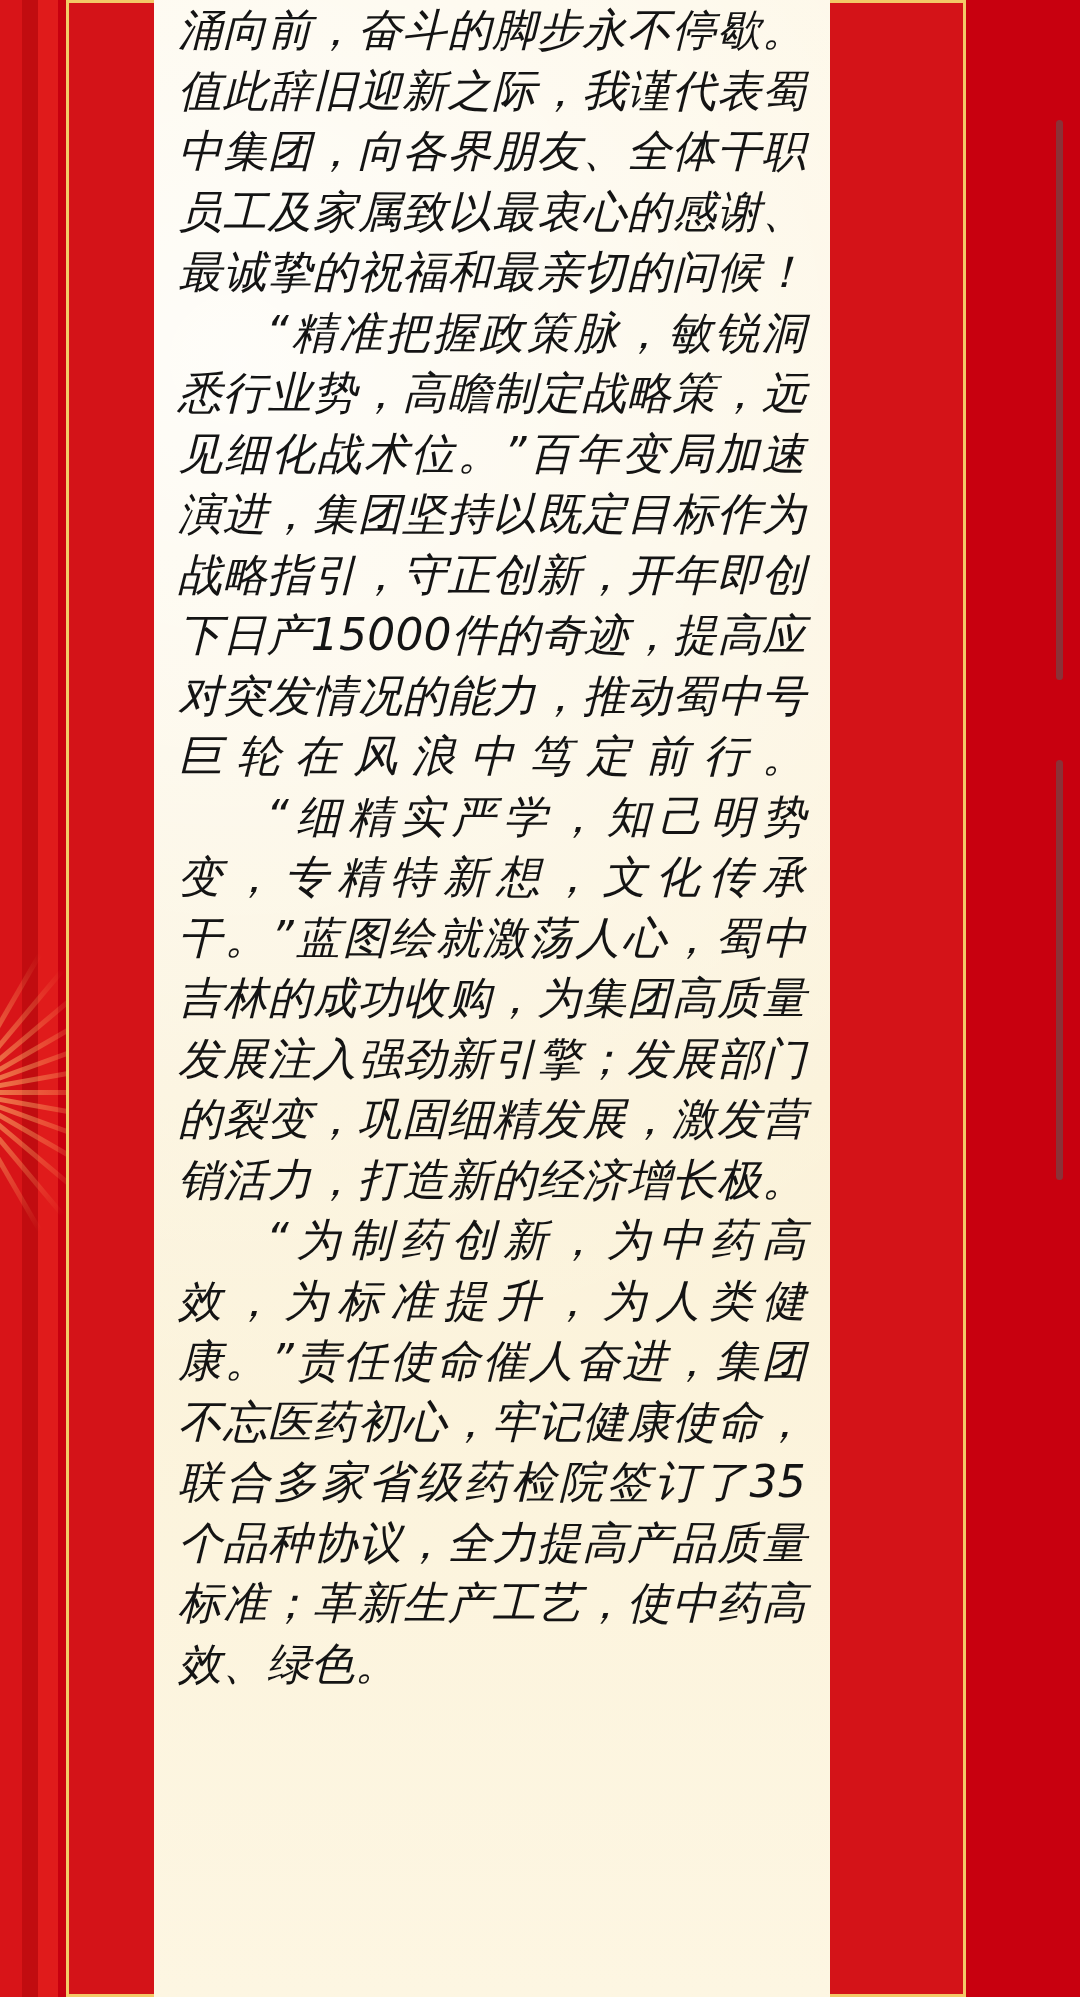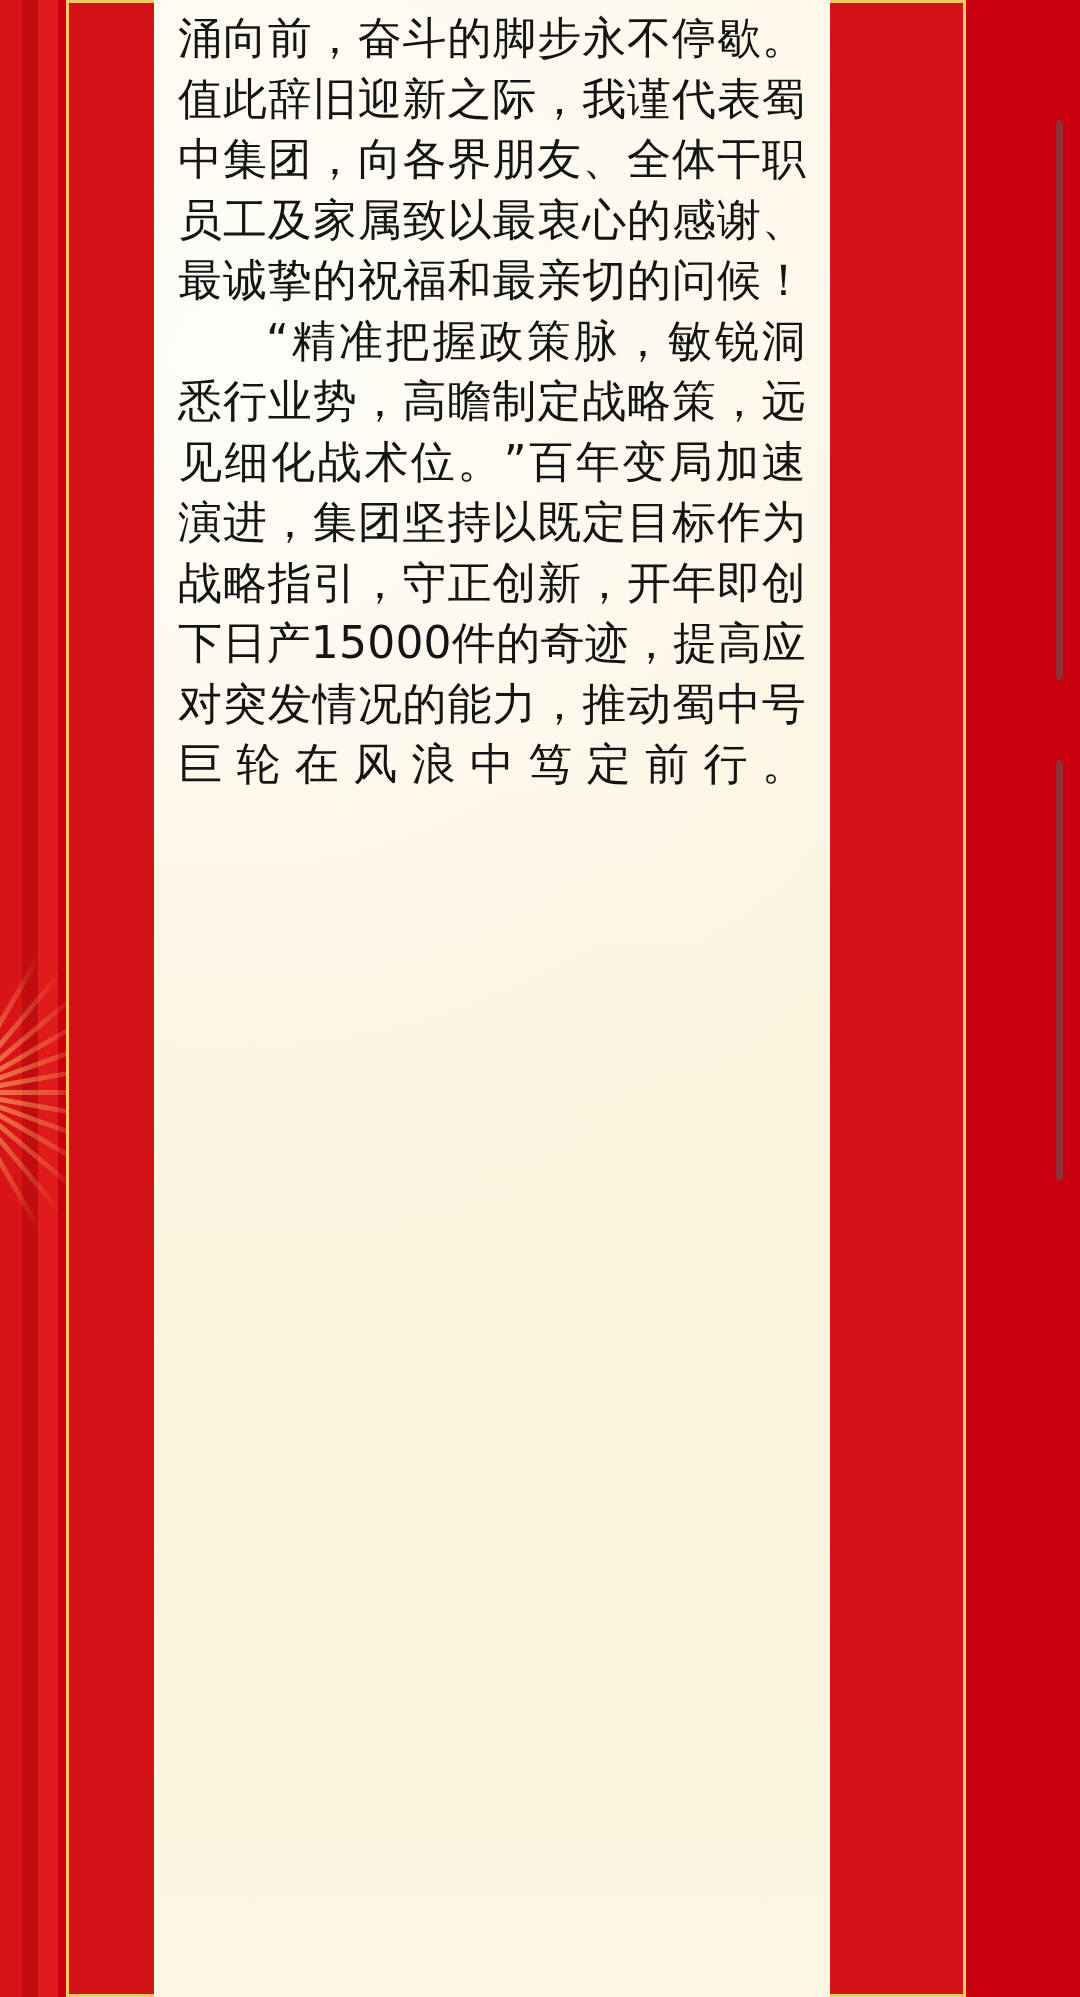--- a/index.html
+++ b/index.html
@@ -69,22 +69,23 @@
       radial-gradient(circle at 12% 18%, rgba(255,255,255,.8), rgba(253,246,224,0) 60%),
       linear-gradient(180deg, #fdf6e3 0%, #fbf2d9 55%, #fdf6e2 100%);
   }
 
   .content {
     position: absolute;
     left: 24px;
     right: 24px;
     top: 0;
     bottom: 0;
-    padding-top: 8px;
+    padding-top: 0;
     box-sizing: border-box;
+    font-style: italic;
   }
 
   p.para {
     margin: 0;
     font-family: "DejaVu Sans", "Liberation Sans", sans-serif;
     font-size: 44px;
     line-height: 60.5px;
     color: #141414;
     text-align: justify;
     text-align-last: justify;
@@ -147,21 +148,23 @@
 
   <div class="frame">
     <div class="paper">
       <div class="content">
 
         <p class="para">涌向前，奋斗的脚步永不停歇。值此辞旧迎新之际，我谨代表蜀中集团，向各界朋友、全体干职员工及家属致以最衷心的感谢、最诚挚的祝福和最亲切的问候！</p>
 
 
         <p class="para indent">“精准把握政策脉，敏锐洞悉行业势，高瞻制定战略策，远见细化战术位。”百年变局加速演进，集团坚持以既定目标作为战略指引，守正创新，开年即创下日产15000件的奇迹，提高应对突发情况的能力，推动蜀中号巨轮在风浪中笃定前行。</p>
 
+        <p class="para indent">“细精实严学，知己明势变，专精特新想，文化传承干。”蓝图绘就激荡人心，蜀中吉林的成功收购，为集团高质量发展注入强劲新引擎；发展部门的裂变，巩固细精发展，激发营销活力，打造新的经济增长极。</p>
 
+        <p class="para indent last-normal">“为制药创新，为中药高效，为标准提升，为人类健康。”责任使命催人奋进，集团不忘医药初心，牢记健康使命，联合多家省级药检院签订了35个品种协议，全力提高产品质量标准；革新生产工艺，使中药高效、绿色。</p>
 
       </div>
     </div>
   </div>
 
   <div class="scrollbar-track">
     <div class="scrollbar-thumb"></div>
     <div class="scrollbar-thumb second"></div>
   </div>
 

